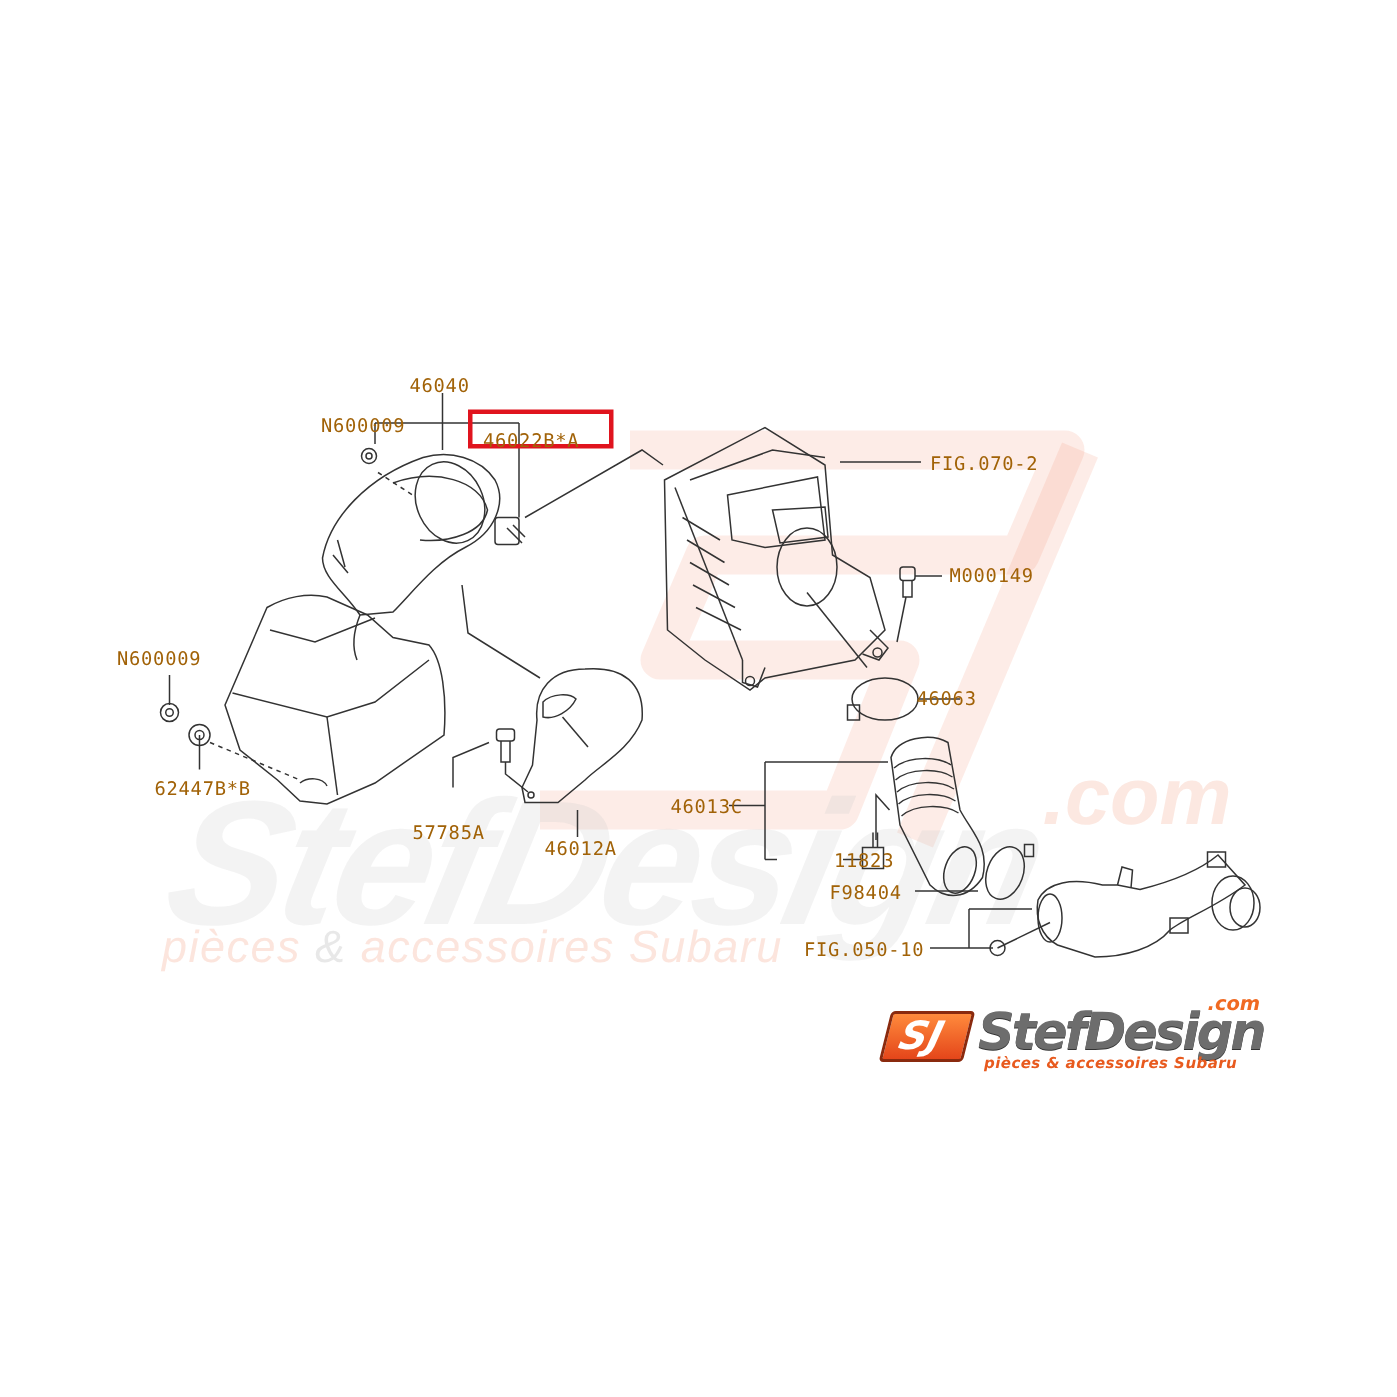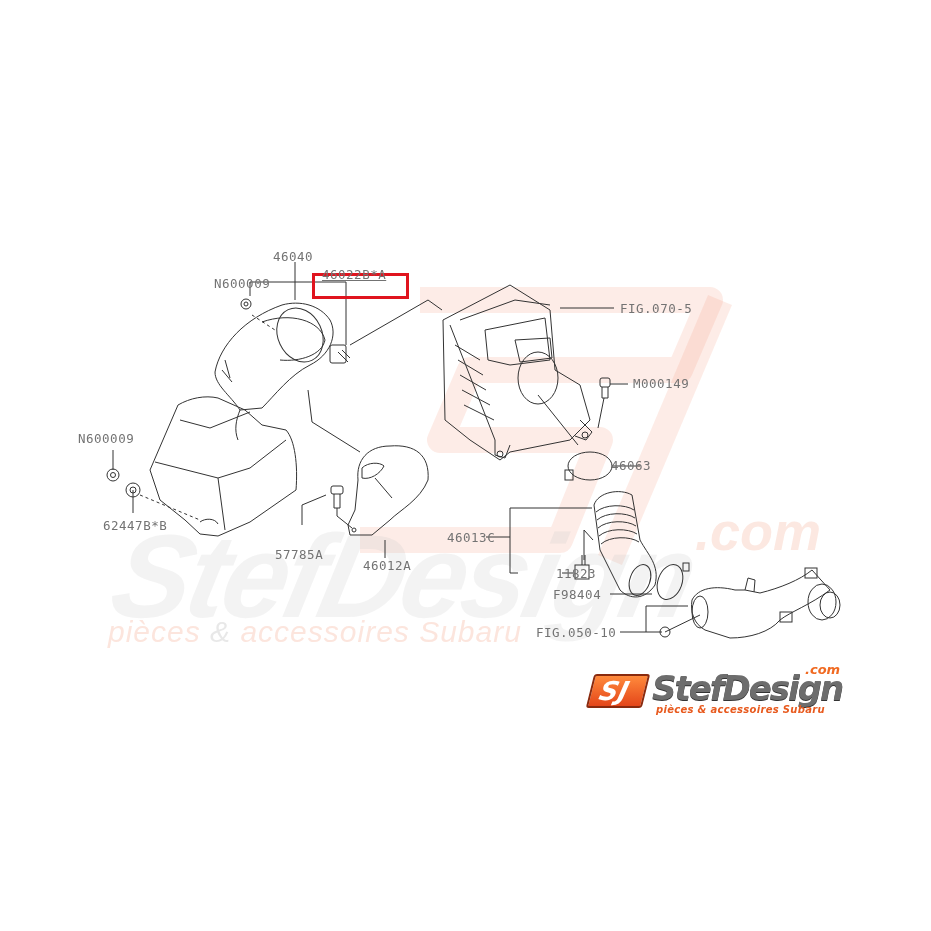--- a/index.html
+++ b/index.html
@@ -5,21 +5,21 @@
   html, body { margin: 0; padding: 0; background: #ffffff; }
   body { width: 931px; height: 931px; position: relative; overflow: hidden; font-family: "DejaVu Sans", sans-serif; }
   .canvas { position: absolute; left: 0; top: 0; width: 931px; height: 931px; }
   .watermark { position: absolute; left: 0; top: 0; width: 931px; height: 931px; pointer-events: none; }
   .wm-text { position: absolute; font-family: "Liberation Sans", sans-serif; font-style: italic; font-weight: bold; }
   .wm-big { left: 115px; top: 508px; font-size: 118px; color: rgba(200,200,200,0.22); letter-spacing: -4px; transform: skewX(-12deg); }
   .wm-com { left: 695px; top: 500px; font-size: 54px; color: rgba(242,150,120,0.22); }
   .wm-sub { left: 108px; top: 615px; font-size: 30px; color: rgba(242,150,120,0.25); font-weight: normal; letter-spacing: 1px; }
   .wm-sub .amp { color: rgba(190,190,190,0.35); }
   svg.drawing { position: absolute; left: 0; top: 0; }
-  .lbl { position: absolute; font-family: "DejaVu Sans Mono", monospace; font-size: 12.5px; color: #737373; letter-spacing: 0.5px; white-space: nowrap; line-height: 14px; }
+  .lbl { position: absolute; font-family: "DejaVu Sans Mono", monospace; font-size: 12.5px; color: #a16207; letter-spacing: 0.5px; white-space: nowrap; line-height: 14px; }
   .hl-box { position: absolute; left: 312px; top: 273px; width: 97px; height: 26px; border: 3px solid #e0141e; box-sizing: border-box; }
   .logo { position: absolute; left: 590px; top: 668px; width: 260px; height: 50px; }
   .logo-badge { position: absolute; left: 0; top: 6px; width: 56px; height: 34px; background: linear-gradient(#ff8a3c, #e4461a); transform: skewX(-14deg); border-radius: 3px; border: 2px solid #8a2a0e; box-sizing: border-box; }
   .logo-badge span { position: absolute; left: 8px; top: 0; font-family: "DejaVu Sans", sans-serif; font-weight: bold; font-style: italic; font-size: 26px; color: #fff; line-height: 30px; }
   .logo-name { position: absolute; left: 62px; top: 0; font-family: "DejaVu Sans", sans-serif; font-weight: bold; font-style: italic; font-size: 34px; color: #6d6d6d; letter-spacing: -2px; line-height: 40px; text-shadow: 0 1px 0 #333; }
   .logo-com { position: absolute; left: 215px; top: -6px; font-family: "DejaVu Sans", sans-serif; font-weight: bold; font-style: italic; font-size: 13px; color: #f06a22; }
   .logo-tag { position: absolute; left: 66px; top: 36px; font-family: "DejaVu Sans", sans-serif; font-style: italic; font-weight: bold; font-size: 10px; color: #e85a1e; letter-spacing: 0.3px; }
 </style>
 </head>
 <body>
@@ -182,22 +182,22 @@
       <rect x="805" y="568" width="12" height="10"></rect>
       <rect x="780" y="612" width="12" height="10"></rect>
       <path d="M665 632 L700 615"></path>
       <circle cx="665" cy="632" r="5"></circle>
     </g>
   </svg>
 
   <div class="lbl" style="left:273px;top:250px;">46040</div>
   <div class="lbl" style="left:214px;top:277px;">N600009</div>
   <div class="hl-box"></div>
-  <div class="lbl" style="left:322px;top:268px;text-decoration:underline;">46022B*A</div>
-  <div class="lbl" style="left:620px;top:302px;">FIG.070-5</div>
+  <div class="lbl" style="left:322px;top:287px;">46022B*A</div>
+  <div class="lbl" style="left:620px;top:302px;">FIG.070-2</div>
   <div class="lbl" style="left:633px;top:377px;">M000149</div>
   <div class="lbl" style="left:78px;top:432px;">N600009</div>
   <div class="lbl" style="left:611px;top:459px;">46063</div>
   <div class="lbl" style="left:103px;top:519px;">62447B*B</div>
   <div class="lbl" style="left:275px;top:548px;">57785A</div>
   <div class="lbl" style="left:447px;top:531px;">46013C</div>
   <div class="lbl" style="left:363px;top:559px;">46012A</div>
   <div class="lbl" style="left:517px;top:567px;margin-left:39px;">11823</div>
   <div class="lbl" style="left:553px;top:588px;text-align:right;">F98404</div>
   <div class="lbl" style="left:536px;top:626px;">FIG.050-10</div>

